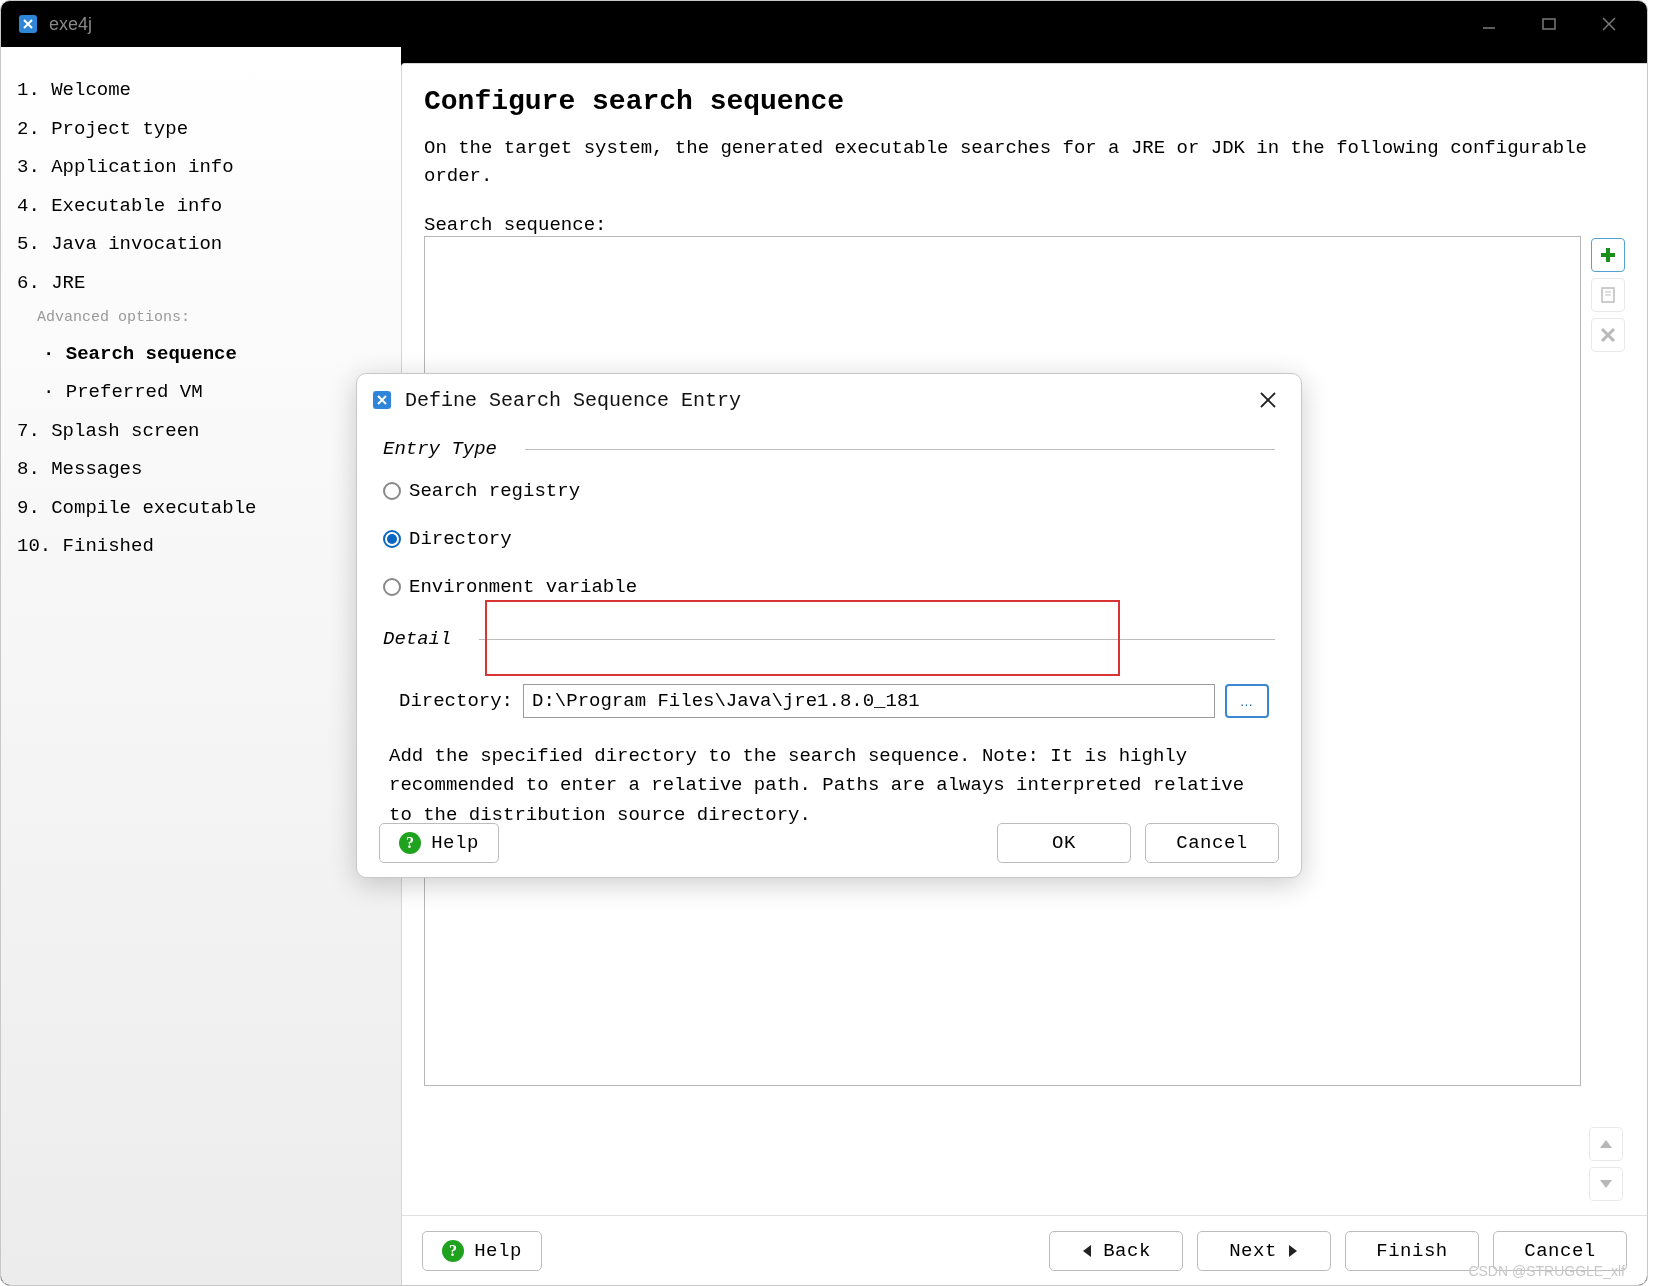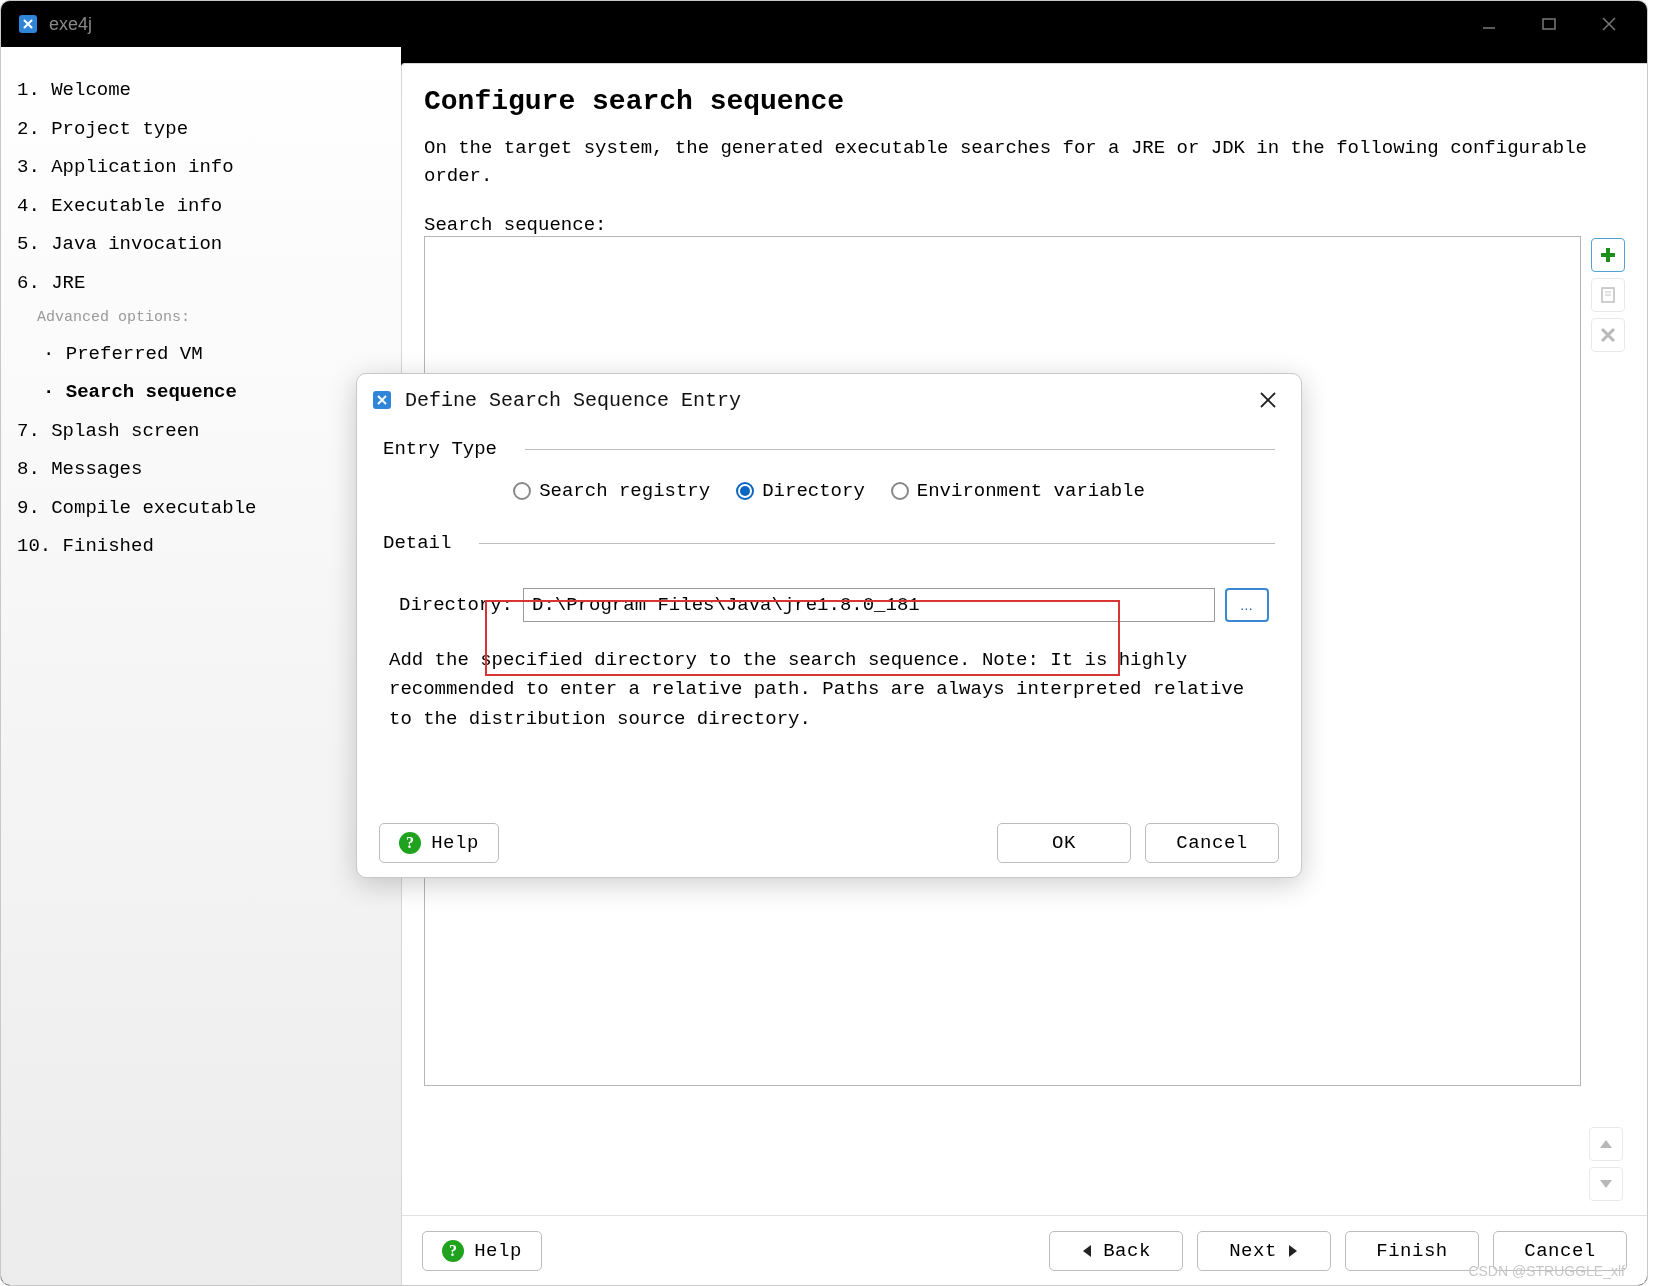--- a/index.html
+++ b/index.html
@@ -119,23 +119,23 @@
 }
 .dlg-title {
   height: 52px; display:flex; align-items:center; padding: 0 8px;
   font-family: Liberation Mono, monospace;
 }
 .dlg-title .app-icon { width:22px; height:22px; margin: 0 12px 0 6px; display:inline-flex; align-items:center; justify-content:center;}
 .dlg-title .t { font-size:20px; color:#111; }
 .dlg-close { margin-left:auto; width:50px; height:40px; display:flex; align-items:center; justify-content:center;}
 .dlg-body { padding: 12px 26px 0 26px; }
 .fieldset { margin-bottom: 30px; }
-.fs-head { display:flex; align-items:center; gap: 28px; margin-bottom: 20px; }
+.fs-head { display:flex; align-items:center; gap: 28px; margin-bottom: 20px; font-style: italic; }
 .fs-head .line { flex:1; height:1px; background:#bdbdbd; }
-.radio-row { display:flex; justify-content:center; gap: 26px; align-items:flex-start; margin-top: 6px; margin-bottom: 8px;}
+.radio-row { display:flex; justify-content:center; gap: 26px; align-items:flex-start; margin-top: 6px; margin-bottom: 8px; flex-direction: column;}
 .radio { display:inline-flex; align-items:center; gap:8px; }
 .radio .bullet { width:18px; height:18px; border-radius:50%; border:2px solid #888; display:inline-flex; align-items:center; justify-content:center;}
 .radio.sel .bullet { border-color:#0a66c2; }
 .radio.sel .bullet::after { content:""; width:10px; height:10px; border-radius:50%; background:#0a66c2; }
 .detail-row { display:flex; align-items:center; gap: 10px; padding: 14px 6px 10px 16px; position:relative;}
 .input {
   flex:1; height:34px; border:1px solid #9a9a9a; padding: 0 8px;
   font-family: inherit; font-size:19px; background:#fff;
 }
 .browse {
@@ -193,22 +193,22 @@
   <div class="content">
 
     <div class="sidebar">
       <div class="step">1. Welcome</div>
       <div class="step">2. Project type</div>
       <div class="step">3. Application info</div>
       <div class="step">4. Executable info</div>
       <div class="step">5. Java invocation</div>
       <div class="step">6. JRE</div>
       <div class="step adv">Advanced options:</div>
+      <div class="step sub bold">· Search sequence</div>
       <div class="step sub">· Preferred VM</div>
-      <div class="step sub bold">· Search sequence</div>
       <div class="step">7. Splash screen</div>
       <div class="step">8. Messages</div>
       <div class="step">9. Compile executable</div>
       <div class="step">10. Finished</div>
       <div class="watermark">exe4j</div>
     </div>
 
     <div class="main">
       <h1>Configure search sequence</h1>
       <div class="desc">On the target system, the generated executable searches for a JRE or JDK in the following configurable order.</div>

